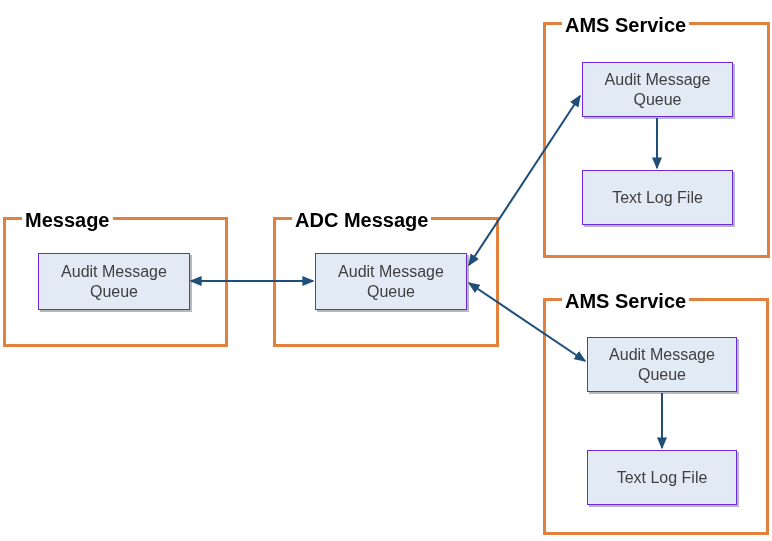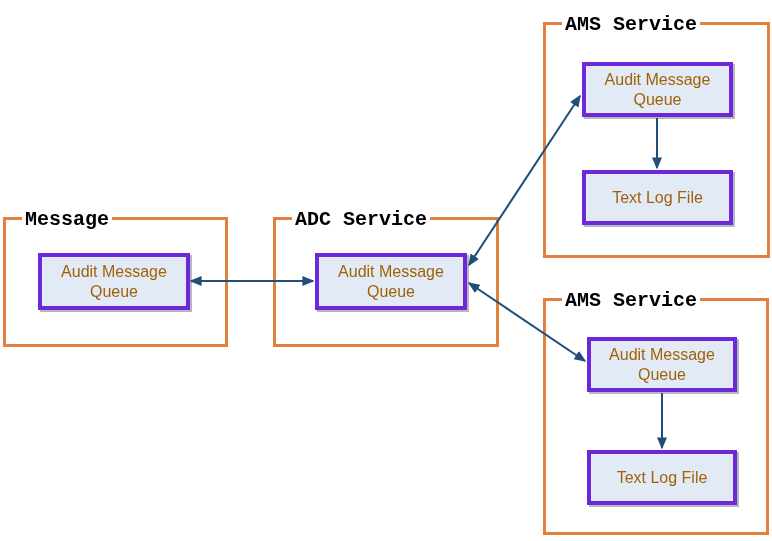--- a/index.html
+++ b/index.html
@@ -25,34 +25,33 @@
     position: absolute;
     top: -13px;
     left: 16px;
     background: #ffffff;
     padding: 0 3px;
     font-size: 20px;
     font-weight: bold;
     color: #000000;
     line-height: 26px;
     white-space: nowrap;
-    font-family: Liberation Mono, monospace;
   }
   .node {
     position: absolute;
     box-sizing: border-box;
     background: #E2EAF6;
-    border: 4px solid #6d28d9;
+    border: 1px solid #6d28d9;
     box-shadow: 2px 2px 0 rgba(120, 126, 134, 0.55);
     display: flex;
     align-items: center;
     justify-content: center;
     text-align: center;
     font-size: 16px;
-    color: #a16207;
+    color: #404040;
     line-height: 1.2;
     padding: 2px 6px;
   }
   svg.connectors {
     position: absolute;
     left: 0;
     top: 0;
     width: 772px;
     height: 541px;
     pointer-events: none;
@@ -61,21 +60,21 @@
 </head>
 <body>
 
 <div class="canvas">
 
   <div class="container-box" style="left:3px; top:217px; width:225px; height:130px;">
     <span class="container-title">Message</span>
   </div>
 
   <div class="container-box" style="left:273px; top:217px; width:226px; height:130px;">
-    <span class="container-title">ADC Service</span>
+    <span class="container-title">ADC Message</span>
   </div>
 
   <div class="container-box" style="left:543px; top:22px; width:227px; height:236px;">
     <span class="container-title">AMS Service</span>
   </div>
 
   <div class="container-box" style="left:543px; top:298px; width:226px; height:237px;">
     <span class="container-title">AMS Service</span>
   </div>
 

